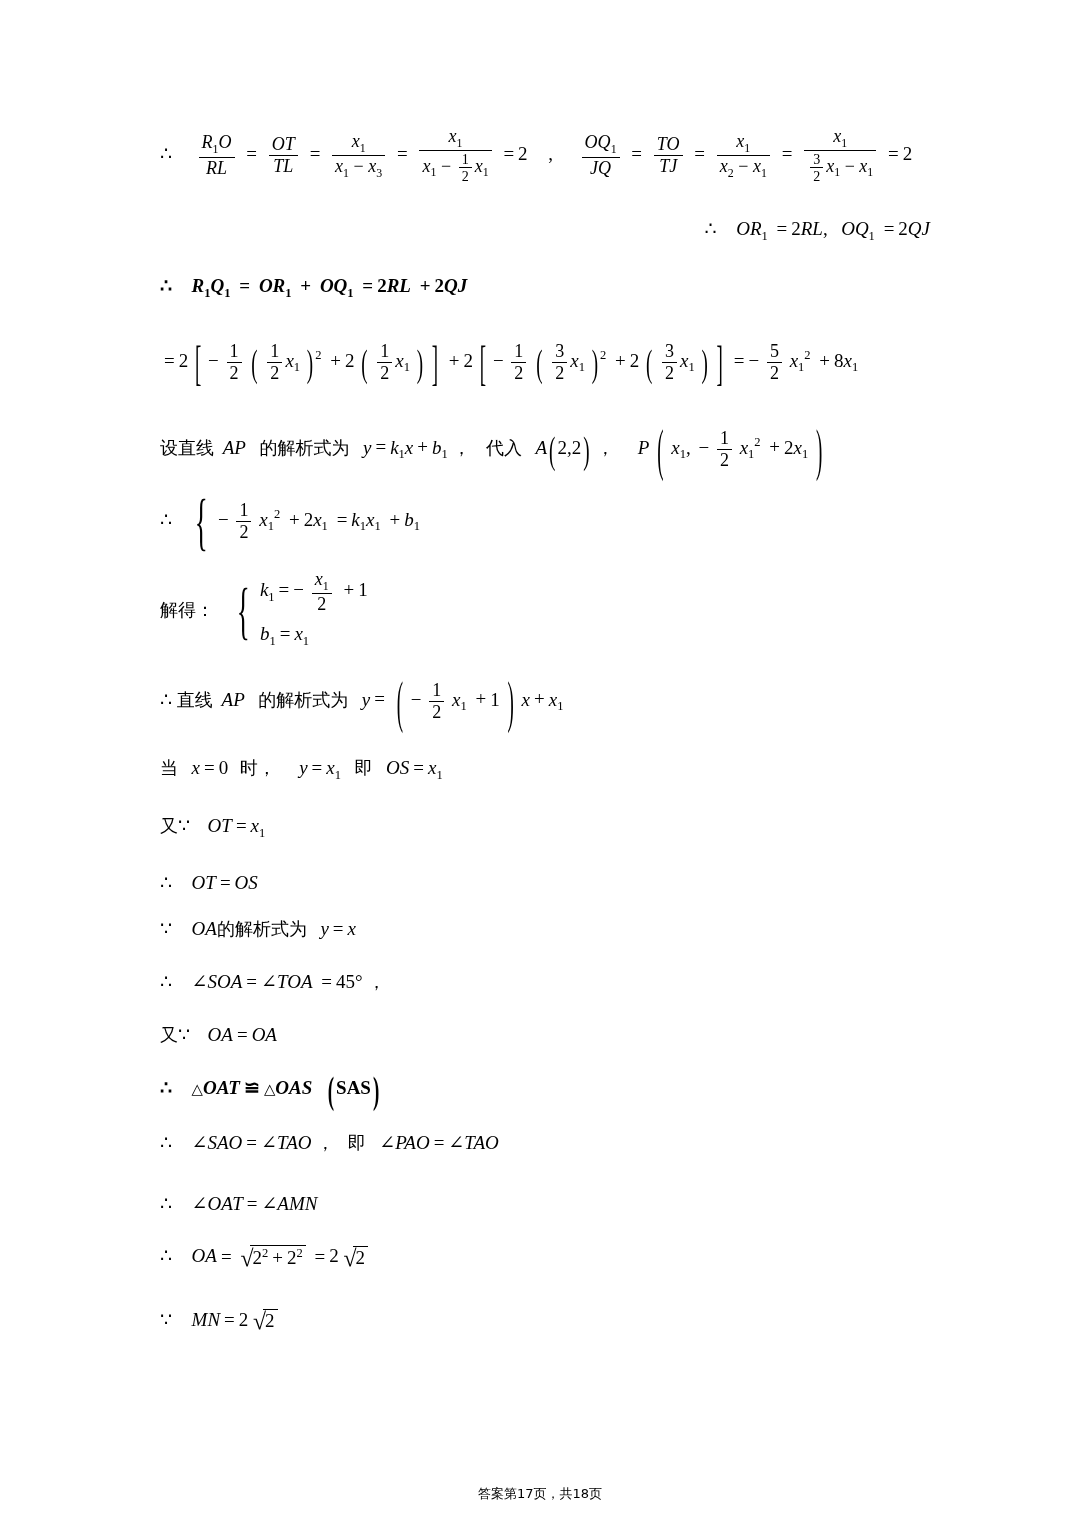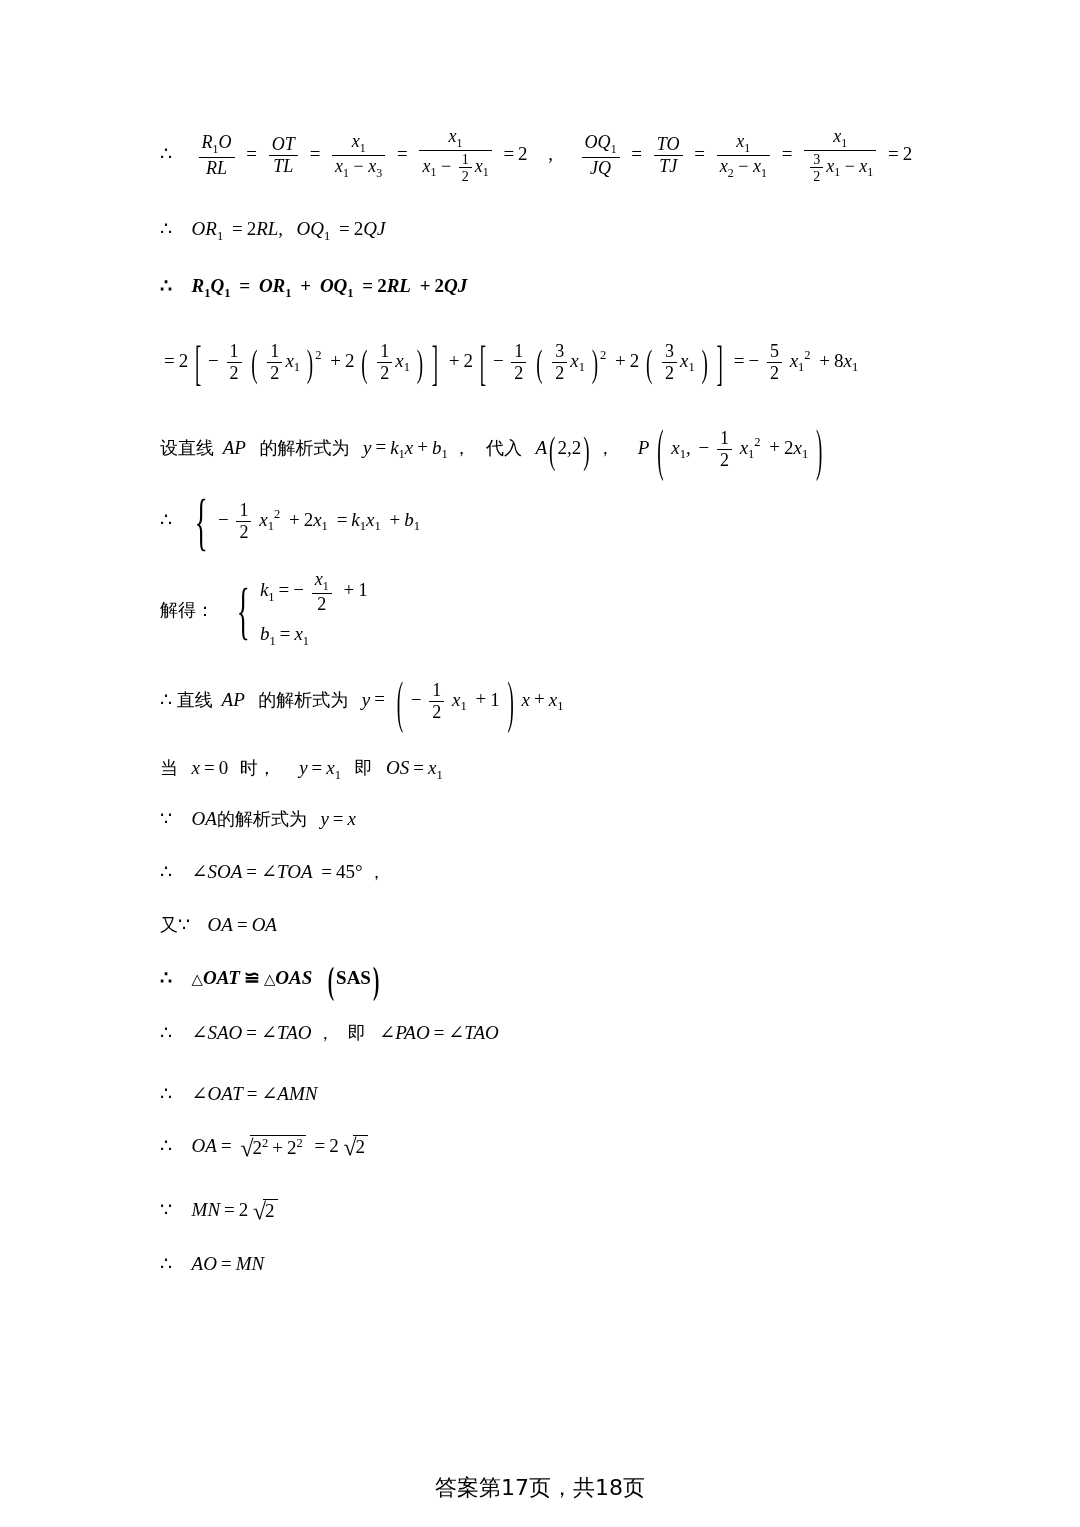--- a/index.html
+++ b/index.html
@@ -124,21 +124,21 @@
   .rows { display: inline-block; }
   .rows > div { line-height: 2.0; white-space: nowrap; }
   .therefore { font-style: normal; letter-spacing: 0; }
   .footer {
     position: absolute;
     left: 0;
     right: 0;
     bottom: 24px;
     text-align: center;
     font-family: "DejaVu Sans", "Liberation Sans", sans-serif;
-    font-size: 22px;
+    font-size: 13px;
     color: #000;
   }
   .ind { display: inline-block; }
   .sm { font-size: 0.78em; }
 </style>
 </head>
 <body>
 
 <div class="page">
 
@@ -186,21 +186,21 @@
     <span class="op">=</span>
     <span class="frac">
       <span class="num"><span class="mi">x</span><span class="subn">1</span></span>
       <span class="den">
         <span class="frac sm"><span class="num">3</span><span class="den">2</span></span><span class="mi">x</span><span class="subn">1</span> <span class="mn">−</span> <span class="mi">x</span><span class="subn">1</span>
       </span>
     </span>
     <span class="op">=</span><span class="mn">2</span>
   </div>
 
-  <div class="line blk" style="margin-top:34px;">
+  <div class="line blk" style="margin-top:34px;text-align:right;">
     <span class="therefore">∴</span>
     <span class="ind" style="width:10px;"></span>
     <span class="mi">OR</span><span class="subn">1</span>
     <span class="op">=</span><span class="mn">2</span><span class="mi">RL</span><span class="mn">,</span>
     <span class="ind" style="width:4px;"></span>
     <span class="mi">OQ</span><span class="subn">1</span>
     <span class="op">=</span><span class="mn">2</span><span class="mi">QJ</span>
   </div>
 
   <div class="line blk" style="margin-top:34px;font-weight:bold;">
@@ -330,21 +330,31 @@
     <span class="ind" style="width:2px;"></span>
     <span class="cn">时，</span>
     <span class="ind" style="width:14px;"></span>
     <span class="mi">y</span><span class="op">=</span><span class="mi">x</span><span class="subn">1</span>
     <span class="ind" style="width:4px;"></span>
     <span class="cn">即</span>
     <span class="ind" style="width:4px;"></span>
     <span class="mi">OS</span><span class="op">=</span><span class="mi">x</span><span class="subn">1</span>
   </div>
 
-
+  <div class="line blk" style="margin-top:34px;">
+    <span class="cn">又</span><span class="therefore">∵</span>
+    <span class="ind" style="width:8px;"></span>
+    <span class="mi">OT</span><span class="op">=</span><span class="mi">x</span><span class="subn">1</span>
+  </div>
+
+  <div class="line blk" style="margin-top:34px;">
+    <span class="therefore">∴</span>
+    <span class="ind" style="width:10px;"></span>
+    <span class="mi">OT</span><span class="op">=</span><span class="mi">OS</span>
+  </div>
 
   <div class="line blk" style="margin-top:27px;">
     <span class="therefore">∵</span>
     <span class="ind" style="width:10px;"></span>
     <span class="mi">OA</span><span class="cn">的解析式为</span>
     <span class="ind" style="width:4px;"></span>
     <span class="mi">y</span><span class="op">=</span><span class="mi">x</span>
   </div>
 
   <div class="line blk" style="margin-top:34px;">
@@ -403,22 +413,17 @@
 
   <div class="line blk" style="margin-top:38px;">
     <span class="therefore">∵</span>
     <span class="ind" style="width:10px;"></span>
     <span class="mi">MN</span><span class="op">=</span><span class="mn">2</span>
     <span class="sqrt">
       <span class="rad">√</span><span class="body"><span class="mn">2</span></span>
     </span>
   </div>
 
-  <div class="line blk" style="margin-top:30px;">
-    <span class="therefore">∴</span>
-    <span class="ind" style="width:10px;"></span>
-    <span class="mi">AO</span><span class="op">=</span><span class="mi">MN</span>
-  </div>
 
   <div class="footer">
     <span>答案第17页，共18页</span>
   </div>
 </div>
 
 </body></html>

